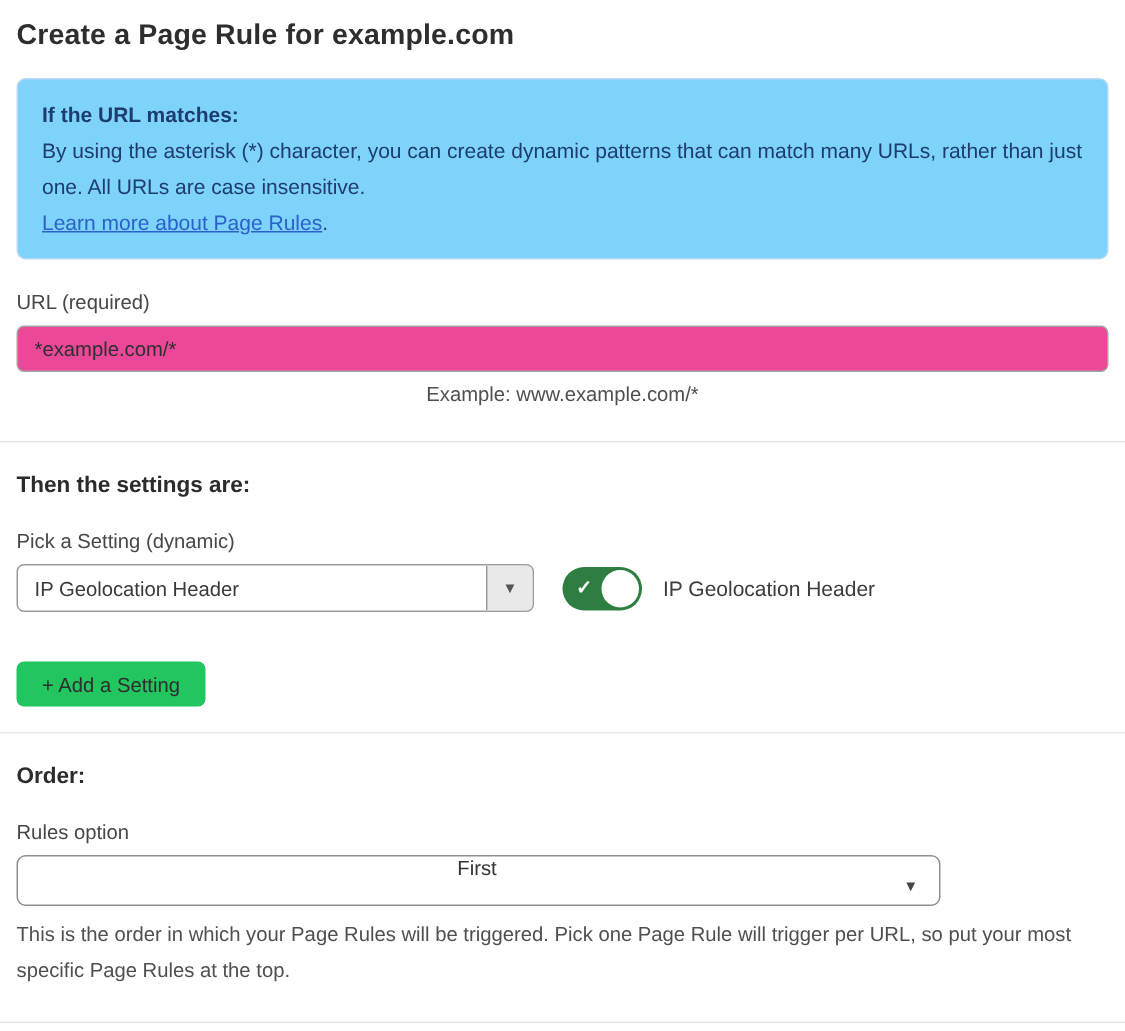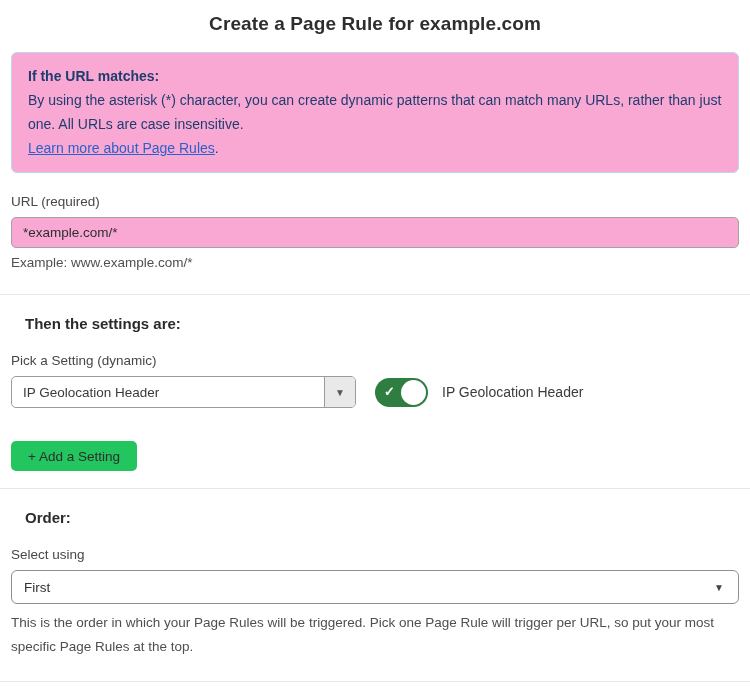--- a/index.html
+++ b/index.html
@@ -12,26 +12,25 @@
     overflow: hidden;
   }
   .pad { padding-left: 11px; padding-right: 11px; }
 
   h1.page-title {
     font-size: 19px;
     font-weight: 700;
     color: #2e2e2e;
     padding: 13px 11px 0 11px;
     letter-spacing: 0.1px;
-    text-align: center;
   }
 
   .info-box {
     margin: 17px 11px 0 11px;
-    background: #f9a8d4;
+    background: #7dd3fc;
     border: 1px solid #bcd8f1;
     border-radius: 6px;
     padding: 11px 16px 12px 16px;
     color: #1e3d6e;
     font-size: 14px;
     line-height: 24px;
   }
   .info-box .info-heading { font-weight: 700; }
   .info-box a.info-link {
     color: #2b62c9;
@@ -50,45 +49,45 @@
   .text-input {
     display: block;
     width: 728px;
     height: 31px;
     border: 1px solid #a2a2a2;
     border-radius: 5px;
     padding: 0 11px;
     font-size: 13.5px;
     font-family: "Liberation Sans", sans-serif;
     color: #2f2f2f;
-    background: #f9a8d4;
+    background: #ec4899;
     outline: none;
   }
   .helper-text {
     font-size: 13.5px;
     color: #4f4f4f;
     margin-top: 7px;
+    text-align: center;
   }
 
   .divider {
     border: none;
     border-top: 1px solid #e7e7e7;
     height: 0;
     width: 750px;
   }
   .divider.d1 { margin-top: 24px; }
   .divider.d2 { margin-top: 17px; }
   .divider.d3 { margin-top: 22px; }
 
   .section-heading {
     font-size: 15px;
     font-weight: 700;
     color: #2b2b2b;
     margin-top: 20px;
-    margin-left: 14px;
   }
 
   .setting-row {
     display: flex;
     align-items: center;
     margin-top: 8px;
   }
   .setting-select {
     display: flex;
     align-items: stretch;
@@ -162,32 +161,33 @@
     color: #2e2e2e;
     font-size: 13.5px;
     border-radius: 5px;
     height: 30px;
     padding: 0 17px;
   }
   .add-setting-btn { margin-top: 33px; }
 
   .order-select {
     position: relative;
-    width: 728px;
+    width: 616px;
     height: 34px;
     border: 1px solid #8f8f8f;
     border-radius: 6px;
     background: #fff;
     display: flex;
     align-items: center;
     padding: 0 14px 0 12px;
     font-size: 13.5px;
     color: #333;
     cursor: pointer;
     margin-top: 1px;
+    flex-direction: column;
   }
   .order-select .caret {
     margin-left: auto;
     color: #444;
     font-size: 10px;
   }
   .order-helper {
     font-size: 13.5px;
     color: #4f4f4f;
     line-height: 24px;
@@ -237,21 +237,21 @@
   </div>
 
   <button class="btn-gray add-setting-btn">+ Add a Setting</button>
 </div>
 
 <hr class="divider d2">
 
 <div class="pad">
   <div class="section-heading">Order:</div>
 
-  <div class="field-label">Select using</div>
+  <div class="field-label">Rules option</div>
 
   <div class="order-select">
     <span>First</span>
     <span class="caret">▼</span>
   </div>
 
   <div class="order-helper">This is the order in which your Page Rules will be triggered. Pick one Page Rule will trigger per URL, so put your most specific Page Rules at the top.</div>
 </div>
 
 <hr class="divider d3">

